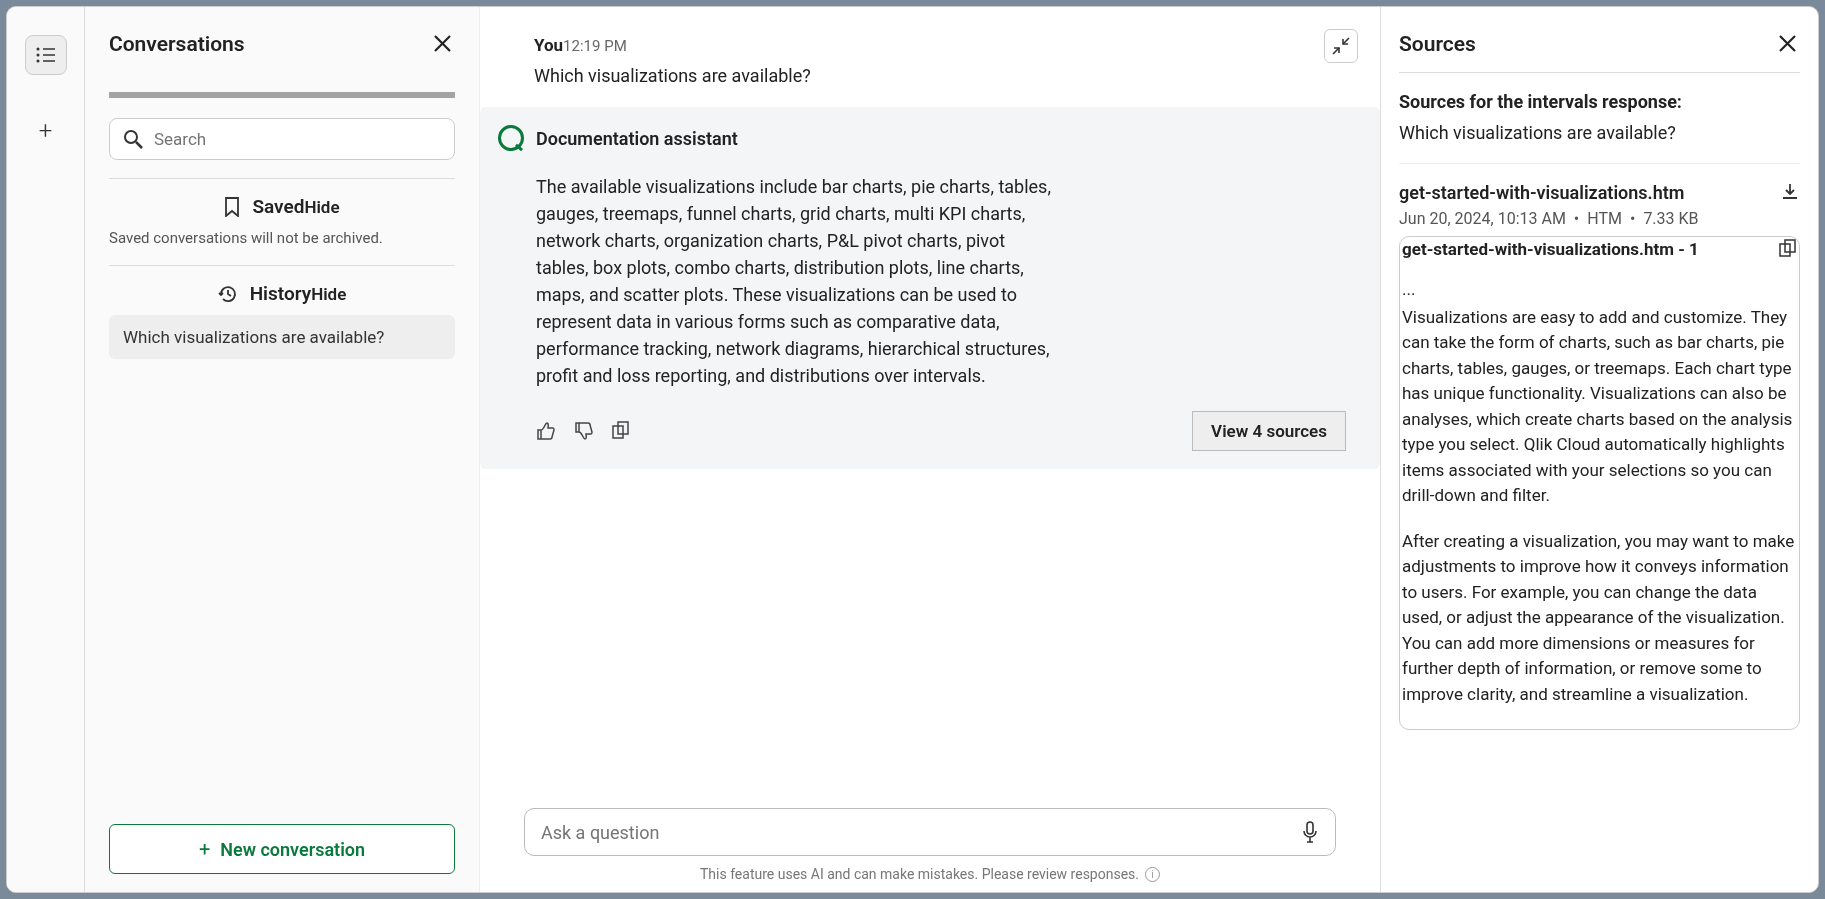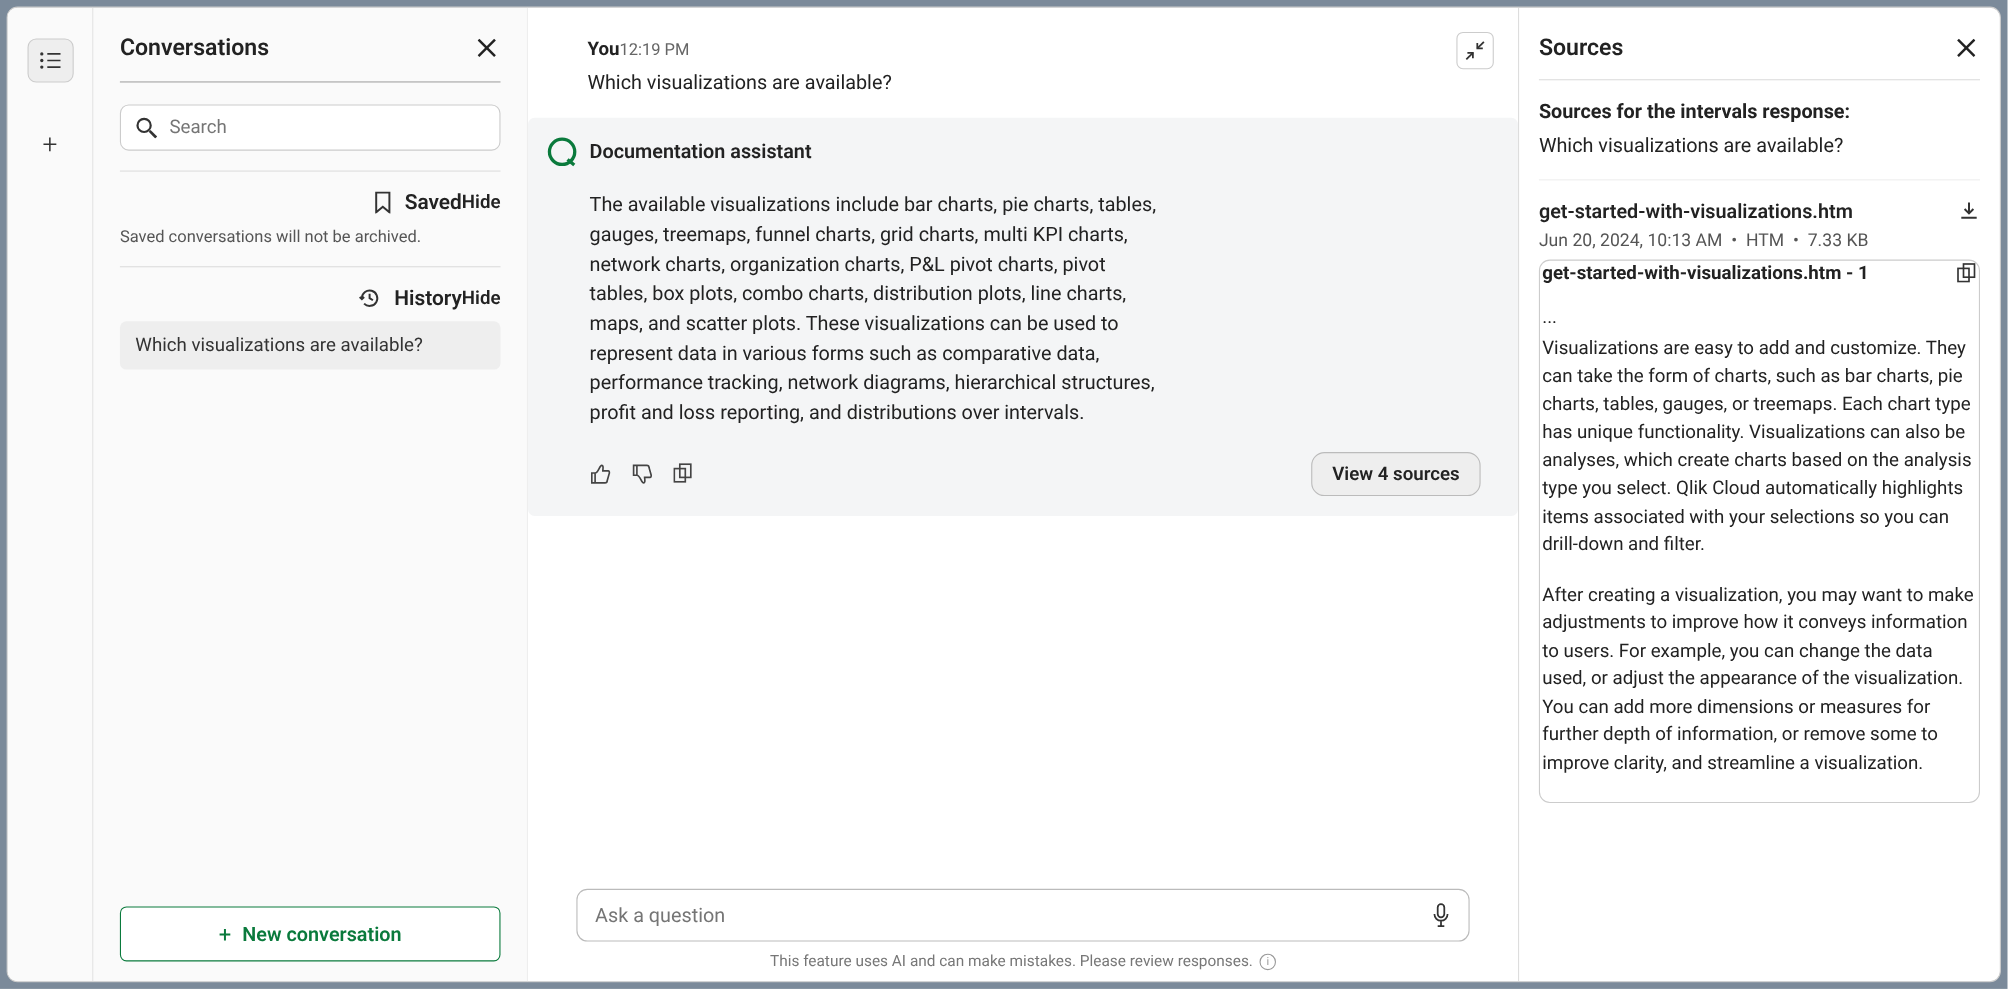--- a/index.html
+++ b/index.html
@@ -2,28 +2,28 @@
 <html><head>
 <meta charset="utf-8">
 <style>
 *{box-sizing:border-box;margin:0;padding:0;font-family:-apple-system,BlinkMacSystemFont,"Segoe UI",Roboto,Arial,sans-serif}
 body{background:#7b8a9a;padding:6px;height:899px;width:1825px;overflow:hidden}
 .app{background:#fff;border-radius:10px;height:100%;display:flex;overflow:hidden;border:1px solid #ccc}
 .rail{width:78px;border-right:1px solid #ddd;display:flex;flex-direction:column;align-items:center;padding-top:28px;gap:36px;background:#fafafa}
 .rail-btn{width:42px;height:40px;border:1px solid #ccc;border-radius:8px;display:flex;align-items:center;justify-content:center;background:#eee;cursor:pointer}
 .rail-plus{width:42px;height:40px;display:flex;align-items:center;justify-content:center;cursor:pointer;color:#333;font-size:24px;font-weight:300}
 .sidebar{width:395px;background:#fafafa;display:flex;flex-direction:column;padding:24px 24px 18px 24px;border-right:1px solid #eee}
-.side-head{display:flex;justify-content:space-between;align-items:center;margin-bottom:20px;padding-bottom:18px;border-bottom:1px solid #a3a3a3}
+.side-head{display:flex;justify-content:space-between;align-items:center;margin-bottom:20px;padding-bottom:36px;border-bottom:6px solid #a3a3a3}
 .side-head h2{font-size:21px;font-weight:600;color:#222}
 .close-x{cursor:pointer;font-size:17px;color:#222;padding:4px}
 .search{position:relative;margin-bottom:18px}
 .search input{width:100%;padding:10px 12px 10px 44px;border:1px solid #ccc;border-radius:8px;font-size:17px;background:#fff}
 .search .sicon{position:absolute;left:14px;top:50%;transform:translateY(-50%);color:#333}
 .sect{padding-top:16px;border-top:1px solid #ddd;margin-bottom:6px}
-.sect-head{display:flex;justify-content:flex-end;align-items:center;margin-bottom:10px}
+.sect-head{display:flex;justify-content:center;align-items:center;margin-bottom:10px}
 .sect-title{display:flex;align-items:center;gap:12px;font-size:19px;font-weight:600;color:#222}
 .hide-btn{font-size:17px;font-weight:600;cursor:pointer;color:#222}
 .sect-desc{font-size:15px;color:#555;line-height:1.4;margin-bottom:10px}
 .conv-item{background:#eee;border-radius:6px;padding:12px 14px;font-size:17px;color:#333;margin-top:6px;cursor:pointer}
 .spacer{flex:1}
 .new-conv{border:1.5px solid #0a7a3c;color:#0a7a3c;background:#fff;border-radius:6px;padding:12px;font-size:18px;font-weight:600;display:flex;align-items:center;justify-content:center;gap:10px;cursor:pointer}
 .main{flex:1;display:flex;flex-direction:column;position:relative;background:#fff}
 .collapse-btn{position:absolute;top:22px;right:22px;width:34px;height:34px;border:1px solid #ccc;border-radius:6px;display:flex;align-items:center;justify-content:center;cursor:pointer;background:#fff;z-index:2}
 .thread{flex:1;overflow-y:auto;padding:28px 34px 12px 54px}
 .msg{margin-bottom:18px}
@@ -33,21 +33,21 @@
 .msg-body{font-size:18px;color:#222;line-height:1.45}
 .assistant-block{background:#f4f5f6;border-radius:6px;margin:0 -34px 0 -54px;padding:18px 34px 18px 18px}
 .assistant-head{display:flex;align-items:center;gap:12px;margin-bottom:22px}
 .qicon{width:26px;height:26px;border:3px solid #0a7a3c;border-radius:50%;position:relative}
 .qicon:after{content:"";position:absolute;width:8px;height:3px;background:#0a7a3c;bottom:-1px;right:-2px;transform:rotate(40deg)}
 .assistant-name{font-size:18px;font-weight:600;color:#222}
 .assistant-body{font-size:18px;color:#222;line-height:1.5;padding-left:38px;max-width:560px;margin-bottom:22px}
 .assistant-foot{display:flex;align-items:center;padding-left:38px}
 .react{display:flex;gap:18px;color:#444}
 .react-btn{cursor:pointer}
-.view-src{margin-left:auto;border:1px solid #bbb;background:#eee;border-radius:12px;padding:9px 18px;font-size:17px;font-weight:600;cursor:pointer;color:#222}
+.view-src{margin-left:auto;border:1px solid #bbb;background:#eee;border-radius:0;padding:9px 18px;font-size:17px;font-weight:600;cursor:pointer;color:#222}
 .input-row{padding:10px 44px 4px 44px}
 .input-box{display:flex;align-items:center;border:1px solid #bbb;border-radius:10px;padding:12px 16px;background:#fff}
 .input-box input{flex:1;border:none;outline:none;font-size:18px;color:#14532d}
 .mic{cursor:pointer;color:#333}
 .disclaimer{text-align:center;font-size:14px;color:#777;padding:6px 0 10px 0;display:flex;justify-content:center;align-items:center;gap:6px}
 .info-circ{width:15px;height:15px;border:1px solid #999;border-radius:50%;display:inline-flex;align-items:center;justify-content:center;font-size:10px;color:#999}
 .sources{width:438px;border-left:1px solid #ddd;display:flex;flex-direction:column;padding:24px 18px 12px 18px;overflow-y:auto}
 .sources-head{display:flex;justify-content:space-between;align-items:center;padding-bottom:16px;border-bottom:1px solid #ddd;margin-bottom:18px}
 .sources-head h2{font-size:21px;font-weight:600;color:#222}
 .src-sub{font-size:18px;font-weight:700;color:#222;margin-bottom:10px}

